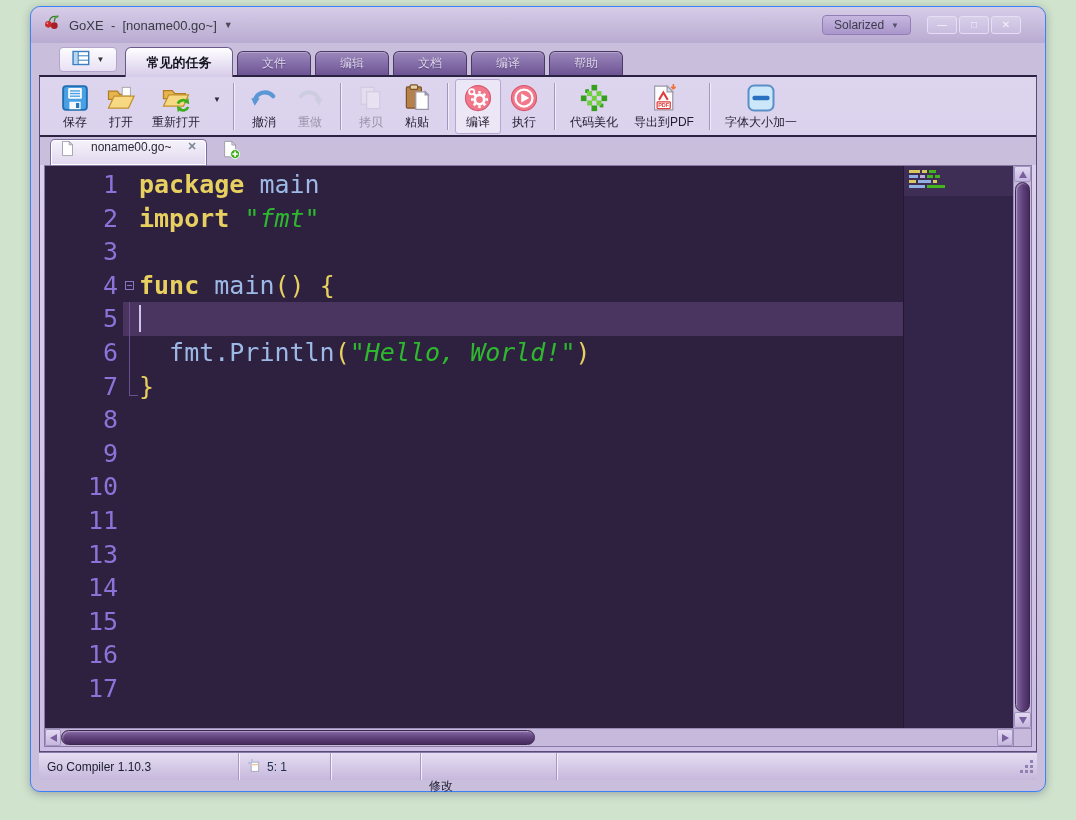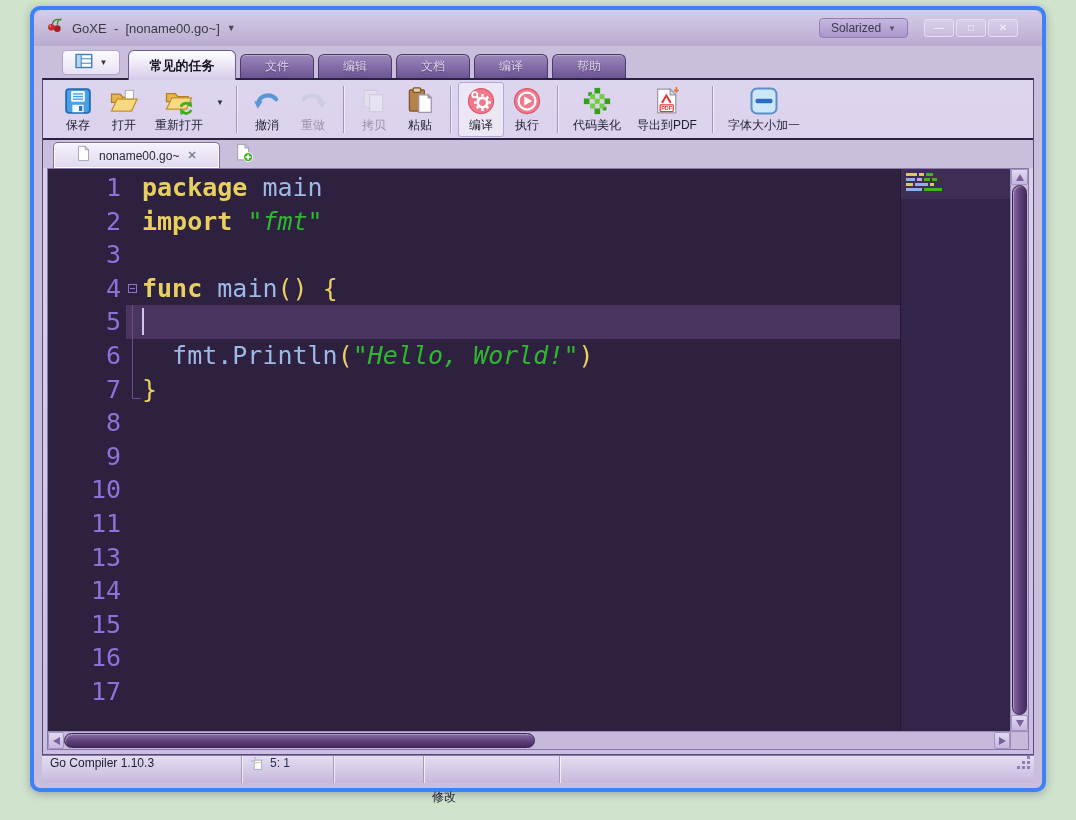--- a/index.html
+++ b/index.html
@@ -6,21 +6,21 @@
   --desktop-bg:#cfe3cd; --chrome-bg:#cabedd; --titlebar-top:#d6cde8; --titlebar-bottom:#b9abd1;
   --tab-inactive-top:#9c88bc; --tab-inactive-bottom:#6d5494; --tab-inactive-text:#ded6ec;
   --toolbar-top:#ddd4ee; --toolbar-bottom:#cbbde3; --editor-bg:#2e2140; --gutter-text:#8a74d8;
   --keyword:#e8d060; --identifier:#9db9e6; --string:#2eb82e; --brace:#e8d060; --plain:#c8c8d8;
   --current-line:#4a3460; --caret:#cfc4ea; --fold-guide:#6a4f8f; --minimap-bg:#332449;
   --minimap-viewport:#3e2e56; --scroll-track:#c6b9dc; --status-text:#1c1c30;
 }
 *{box-sizing:border-box;}
 body{margin:0;}
 .desktop{position:relative;width:1076px;height:820px;background:var(--desktop-bg);font-family:"Liberation Sans",sans-serif;overflow:hidden;}
-.window{position:absolute;left:30px;top:6px;width:1016px;height:786px;background:var(--chrome-bg);border:4px solid #3b82f6;border-radius:10px;box-shadow:0 2px 8px rgba(60,50,90,.35);}
+.window{position:absolute;left:30px;top:6px;width:1016px;height:786px;background:var(--chrome-bg);border:1px solid #3b82f6;border-radius:10px;box-shadow:0 2px 8px rgba(60,50,90,.35);}
 .titlebar{height:36px;display:flex;align-items:center;padding:0 14px 0 12px;background:linear-gradient(var(--titlebar-top),var(--titlebar-bottom));border-radius:10px 10px 0 0;}
 .title{margin-left:8px;font-size:13px;color:#3a3a46;white-space:pre;}
 .title-dd{margin-left:7px;font-size:9px;color:#4a4a58;}
 .flex{flex:1;}
 .theme-btn{display:flex;align-items:center;gap:7px;height:20px;padding:0 11px;background:linear-gradient(#c6b7e0,#aa96cb);border:1px solid #8f7fb5;border-radius:4px;font-size:12px;color:#3c3c4c;margin-right:16px;font-family:inherit;}
 .theme-btn .dd{font-size:8px;color:#55506a;}
 .winctrls{display:flex;gap:2px;margin-right:10px;}
 .wbtn{width:30px;height:18px;border:1px solid #e6def4;background:linear-gradient(#d8cfe9,#c9bcdf);border-radius:3px;color:#f6f2fc;font-size:10px;line-height:1;display:flex;align-items:center;justify-content:center;padding:0;}
 .tabrow{height:32px;display:flex;align-items:flex-end;padding-left:28px;position:relative;z-index:3;}
 .appmenu{height:25px;width:58px;margin:0 8px 3px 0;display:flex;align-items:center;justify-content:center;gap:7px;background:linear-gradient(#fdfcff,#e8e1f4);border:1px solid #b3a5cc;border-radius:4px;padding:0;}
@@ -32,21 +32,21 @@
 .toolbar{height:60px;display:flex;align-items:stretch;padding:2px 4px 1px 12px;border-bottom:2px solid #2a2240;}
 .tbtn{display:flex;flex-direction:column;align-items:center;justify-content:flex-end;padding:3px 7px 2px;border:1px solid transparent;border-radius:3px;}
 .tbtn.lit{background:rgba(255,255,255,.45);border-color:#b6a8d2;}
 .tbtn.disabled .tlabel{color:#9a93ab;}
 .tbtn.disabled .ticon{opacity:.45;filter:grayscale(.4);}
 .ticon{height:31px;display:flex;align-items:center;justify-content:center;}
 .tlabel{font-size:12px;color:#211d31;margin-top:1px;white-space:nowrap;}
 .tdd{align-self:center;font-size:8px;color:#2a2a38;padding:0 5px;margin-top:-14px;}
 .tsep{width:1px;background:#a394c2;box-shadow:1px 0 0 rgba(255,255,255,.6);margin:4px 7px;}
 .doctab-row{height:28px;display:flex;align-items:flex-end;padding-left:10px;background:var(--chrome-bg);}
-.doctab{height:26px;display:flex;align-items:center;gap:8px;padding:0 22px;background:linear-gradient(#f6f3fb,#e0d7ee);border:1px solid #7e6ea0;border-bottom:none;border-radius:5px 5px 0 0;box-shadow:inset 0 0 0 1px #fff;}
+.doctab{height:26px;display:flex;gap:16px;padding:0 9px;background:linear-gradient(#f6f3fb,#e0d7ee);border:1px solid #7e6ea0;border-bottom:none;border-radius:5px 5px 0 0;box-shadow:inset 0 0 0 1px #fff;}
 .dlabel{font-size:12px;color:#2a2a36;}
 .dclose{font-size:11px;color:#7d8698;font-weight:bold;}
 .newdoc{margin:0 0 3px 14px;background:none;border:none;padding:0;height:22px;}
 .editor-frame{margin:0 4px 4px;border:1px solid #8878a4;display:grid;grid-template-columns:1fr 18px;grid-template-rows:562px 18px;background:var(--scroll-track);}
 .code-area{position:relative;overflow:hidden;background:var(--editor-bg);}
 .lines{position:absolute;left:0;top:2px;right:110px;font-family:"DejaVu Sans Mono",monospace;font-size:25px;line-height:33.6px;}
 .row{display:flex;height:33.6px;}
 .num{width:78px;text-align:right;padding-right:5px;color:var(--gutter-text);flex:none;}
 .fold{width:16px;flex:none;position:relative;}
 .codeline{flex:1;white-space:pre;position:relative;color:var(--plain);}
@@ -73,21 +73,21 @@
 .sbtn.top{top:0;}.sbtn.bottom{bottom:0;}
 .sbtn.h{top:0;bottom:0;width:16px;}
 .sbtn.left{left:0;}.sbtn.right{right:0;}
 .vthumb{position:absolute;left:1px;right:1px;top:16px;bottom:16px;background:linear-gradient(90deg,#866aa6,#5d3f78 55%,#452b5e);border-radius:8px;border:1px solid #3a2650;box-shadow:inset 1px 1px 1px rgba(255,255,255,.35);}
 .hthumb{position:absolute;top:1px;bottom:1px;left:16px;width:49%;background:linear-gradient(#866aa6,#5d3f78 55%,#452b5e);border-radius:9px;border:1px solid #3a2650;box-shadow:inset 1px 1px 1px rgba(255,255,255,.35);}
 .tri-up{width:0;height:0;border-left:4px solid transparent;border-right:4px solid transparent;border-bottom:7px solid #7a5f9f;}
 .tri-down{width:0;height:0;border-left:4px solid transparent;border-right:4px solid transparent;border-top:7px solid #7a5f9f;}
 .tri-left{width:0;height:0;border-top:4px solid transparent;border-bottom:4px solid transparent;border-right:7px solid #7a5f9f;}
 .tri-right{width:0;height:0;border-top:4px solid transparent;border-bottom:4px solid transparent;border-left:7px solid #7a5f9f;}
 .statusbar{height:28px;margin:0 8px;background:linear-gradient(#e5ddf2,#c6b8dc);border-top:1px solid #8a7aa8;display:flex;font-size:12px;color:var(--status-text);}
-.ssec{display:flex;align-items:flex-start;padding:0 8px;border-right:1px solid #a697c4;box-shadow:1px 0 0 rgba(255,255,255,.7);}
+.ssec{display:flex;align-items:center;padding:0 8px;border-right:1px solid #a697c4;box-shadow:1px 0 0 rgba(255,255,255,.7);}
 .s1{width:200px;}.s2{width:92px;gap:5px;}.s3{width:90px;}.s4{width:88px;margin-top:33px;}.s5{width:48px;}
 .grow{flex:1;border-right:none;box-shadow:none;justify-content:flex-end;padding-right:3px;}
 .grip{width:14px;height:14px;position:relative;display:block;}
 .grip::before{content:"";position:absolute;right:1px;bottom:1px;width:3px;height:3px;background:#9181b0;box-shadow:-5px 0 0 #9181b0,-10px 0 0 #9181b0,0 -5px 0 #9181b0,-5px -5px 0 #9181b0,0 -10px 0 #9181b0;}
 .s2 .postext{color:#22304f;}
 </style>
 </head>
 <body>
 
 <div class="desktop">

